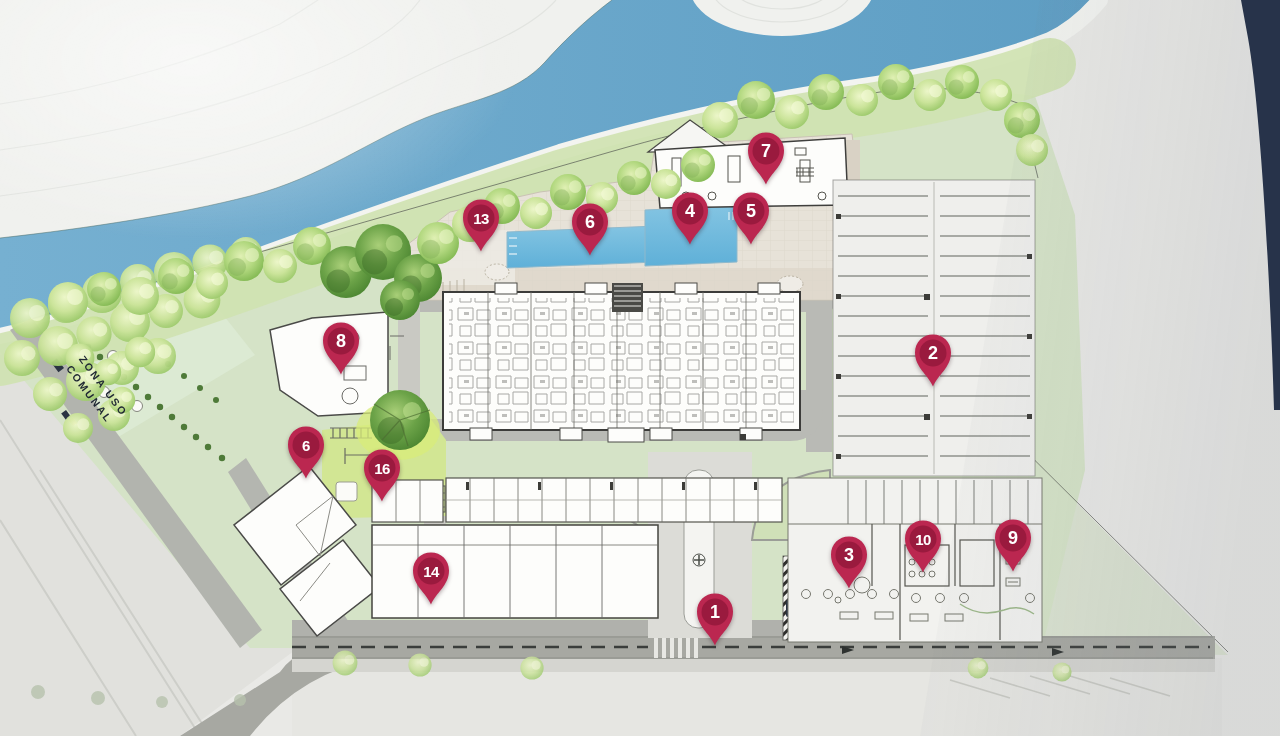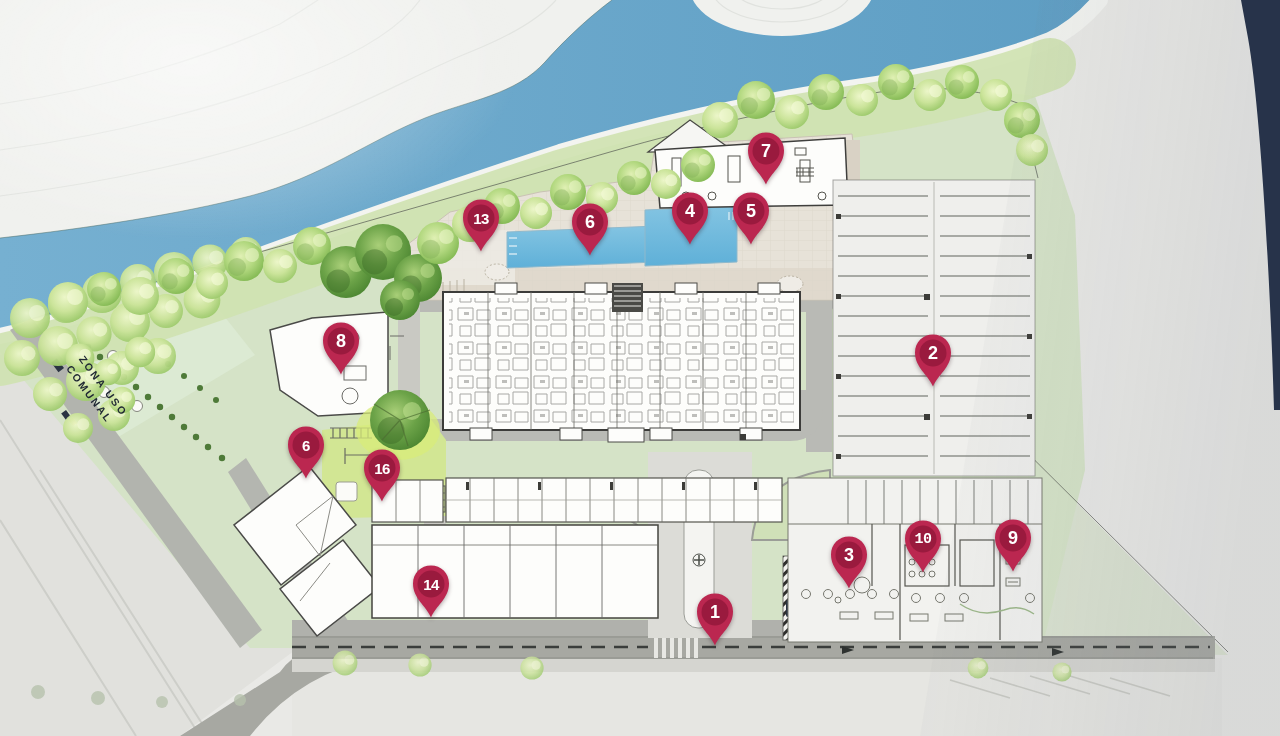--- a/index.html
+++ b/index.html
@@ -510,21 +510,21 @@
         </svg>
         <span class="pin-num">8</span>
       </div>
       <div class="pin" style="left: 1013px; top: 538px;">
         <svg width="44" height="58" viewBox="0 0 44 58">
           <path d="M22,55 C17,43 4,36 4,21 C4,10.5 12,3 22,3 C32,3 40,10.5 40,21 C40,36 27,43 22,55 Z" fill="#bb2750"></path>
           <circle cx="22" cy="21.5" r="13.5" fill="#9a1a3e"></circle>
         </svg>
         <span class="pin-num">9</span>
       </div>
-      <div class="pin" style="left: 923px; top: 539px; font-family: Liberation Mono, monospace;">
+      <div class="pin" style="left: 923px; top: 539px;">
         <svg width="44" height="58" viewBox="0 0 44 58">
           <path d="M22,55 C17,43 4,36 4,21 C4,10.5 12,3 22,3 C32,3 40,10.5 40,21 C40,36 27,43 22,55 Z" fill="#bb2750"></path>
           <circle cx="22" cy="21.5" r="13.5" fill="#9a1a3e"></circle>
         </svg>
         <span class="pin-num two">10</span>
       </div>
       <div class="pin" style="left: 382px; top: 468px;">
         <svg width="44" height="58" viewBox="0 0 44 58">
           <path d="M22,55 C17,43 4,36 4,21 C4,10.5 12,3 22,3 C32,3 40,10.5 40,21 C40,36 27,43 22,55 Z" fill="#bb2750"></path>
           <circle cx="22" cy="21.5" r="13.5" fill="#9a1a3e"></circle>
@@ -538,21 +538,21 @@
         </svg>
         <span class="pin-num two">6</span>
       </div>
       <div class="pin" style="left: 481px; top: 218px;">
         <svg width="44" height="58" viewBox="0 0 44 58">
           <path d="M22,55 C17,43 4,36 4,21 C4,10.5 12,3 22,3 C32,3 40,10.5 40,21 C40,36 27,43 22,55 Z" fill="#bb2750"></path>
           <circle cx="22" cy="21.5" r="13.5" fill="#9a1a3e"></circle>
         </svg>
         <span class="pin-num two">13</span>
       </div>
-      <div class="pin" style="left: 431px; top: 584px;">
+      <div class="pin" style="left: 431px; top: 571px;">
         <svg width="44" height="58" viewBox="0 0 44 58">
           <path d="M22,55 C17,43 4,36 4,21 C4,10.5 12,3 22,3 C32,3 40,10.5 40,21 C40,36 27,43 22,55 Z" fill="#bb2750"></path>
           <circle cx="22" cy="21.5" r="13.5" fill="#9a1a3e"></circle>
         </svg>
         <span class="pin-num two">14</span>
       </div>
     </div>
 
 </div>
 

